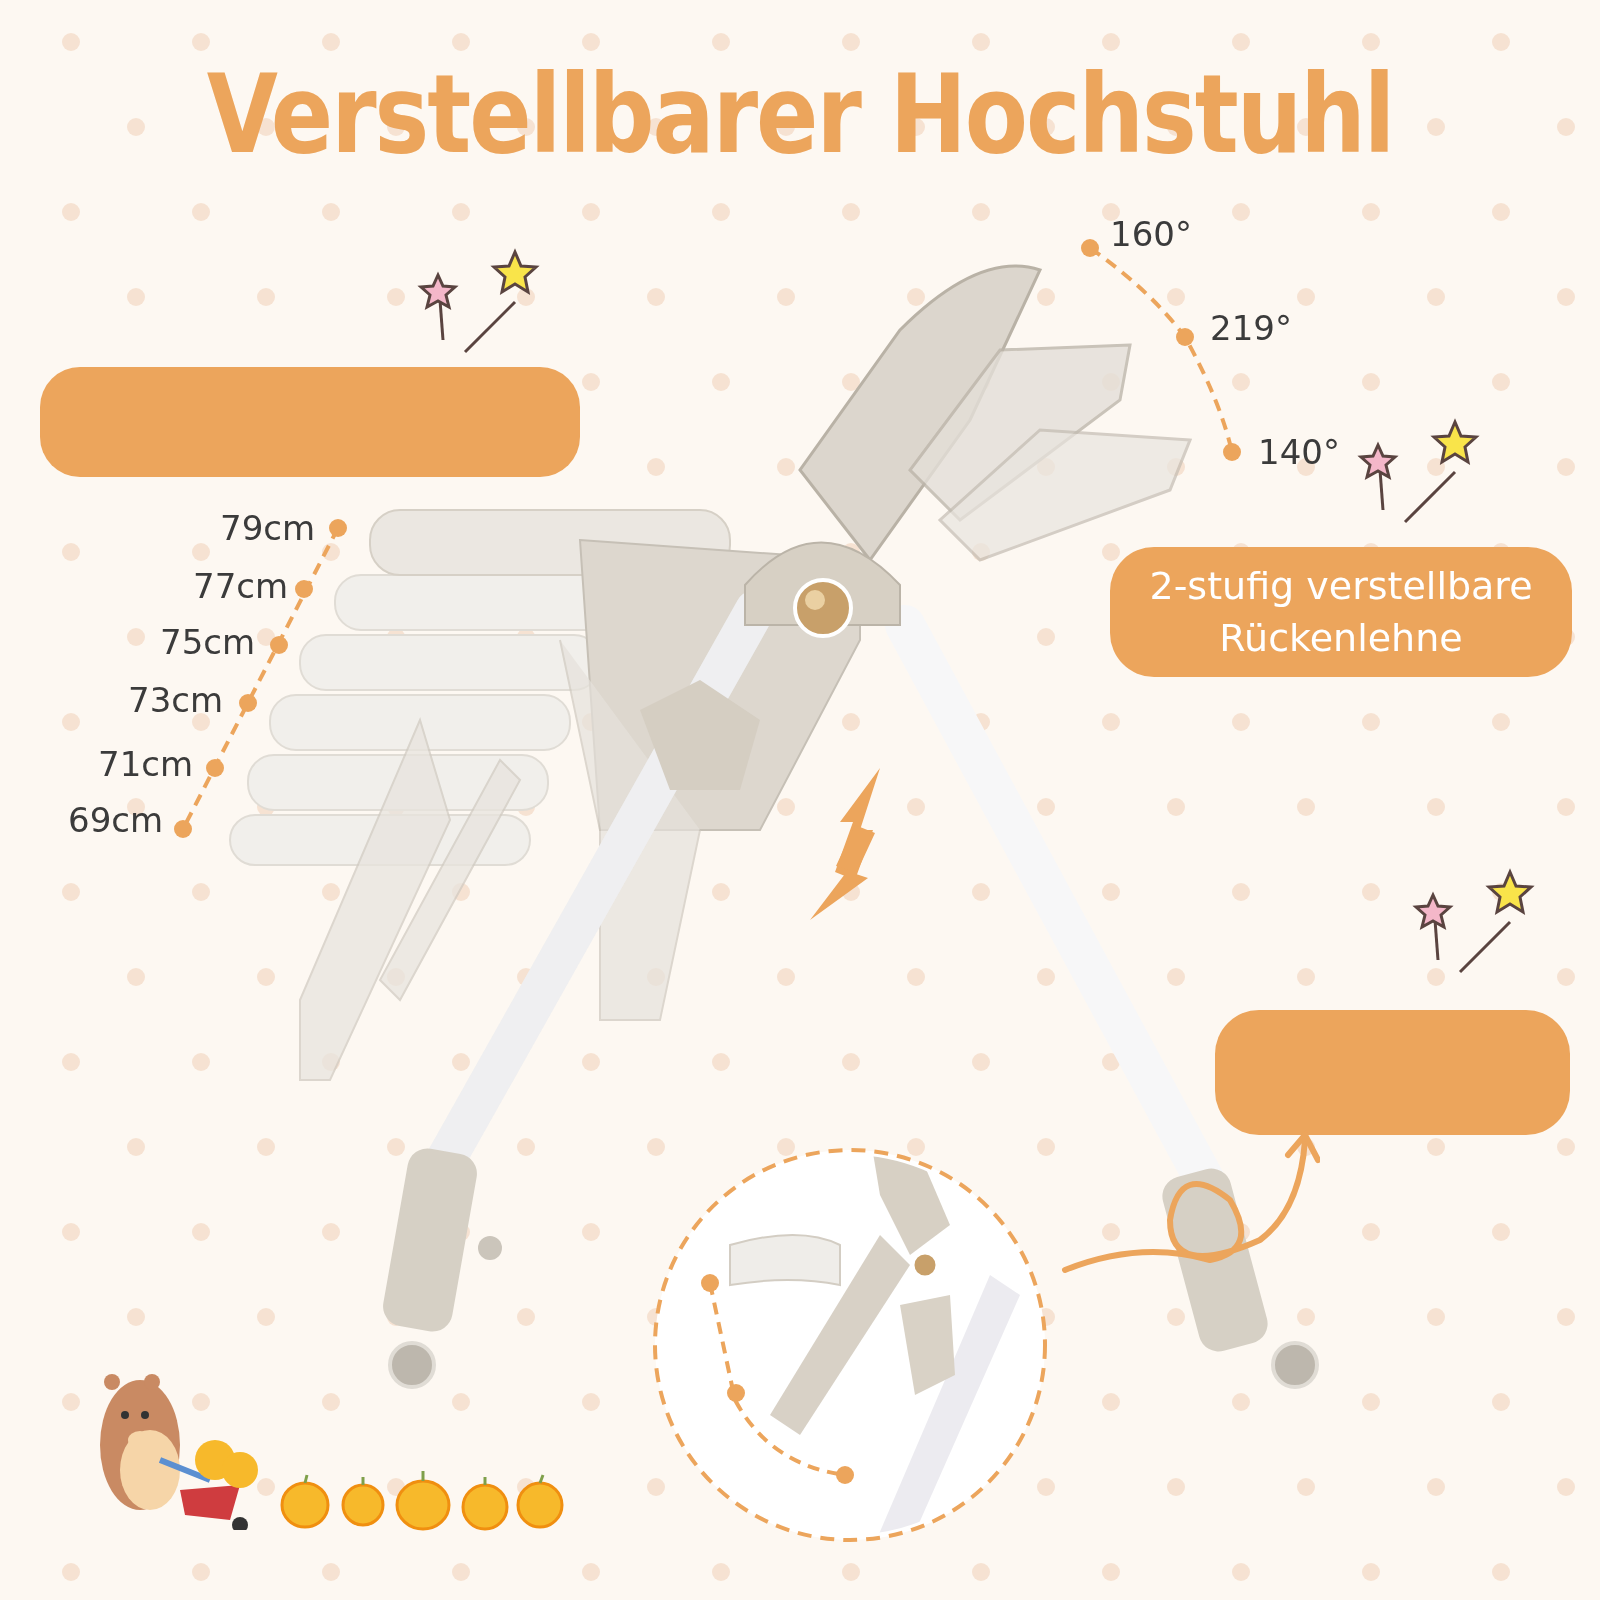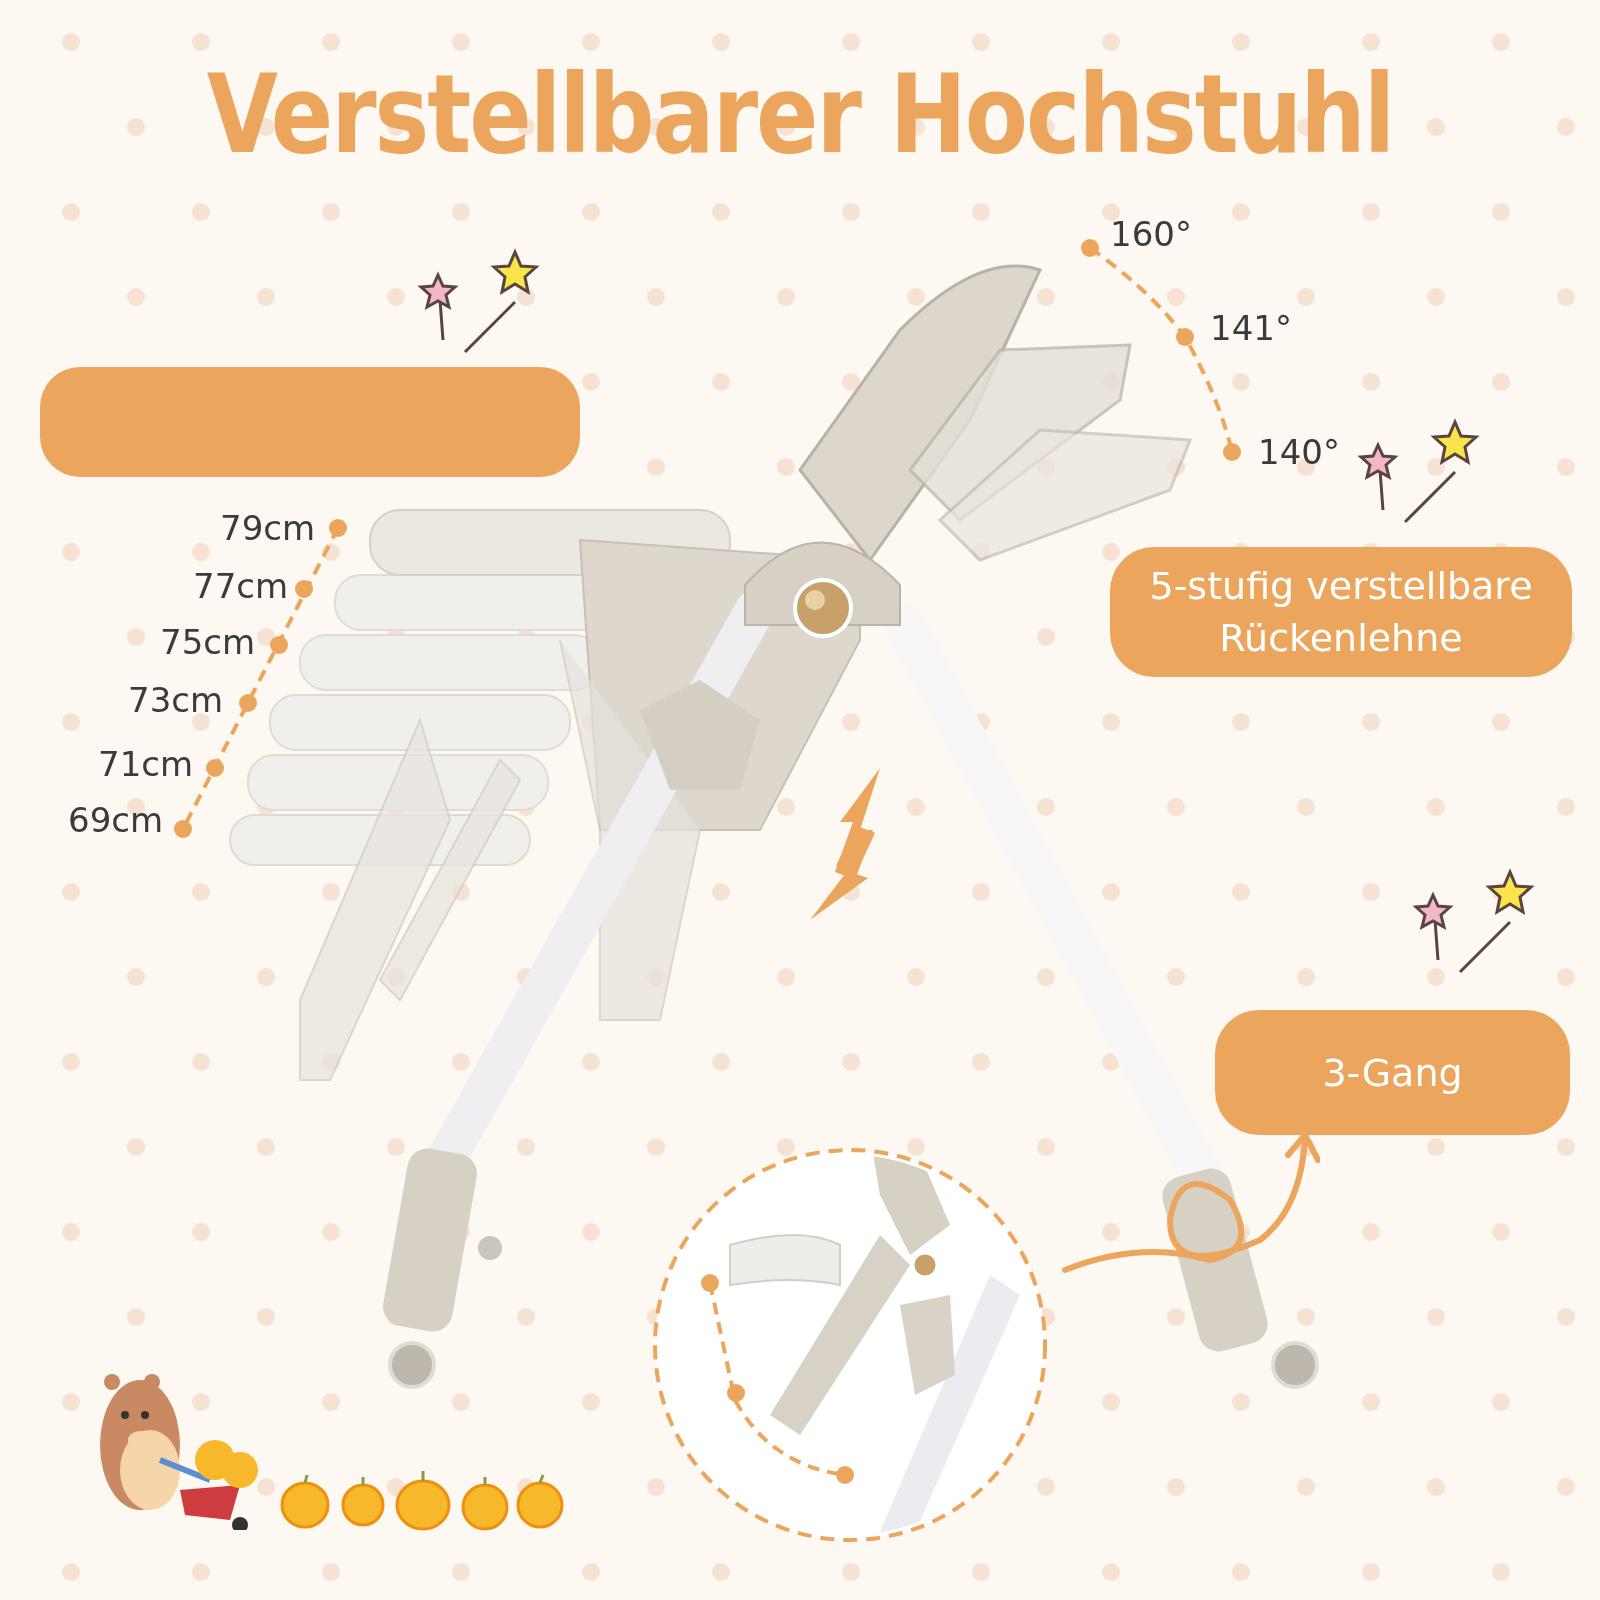--- a/index.html
+++ b/index.html
@@ -262,25 +262,24 @@
 <svg style="left:1405px;top:860px" width="150" height="120" viewBox="0 0 150 120">
   <path d="M30 60 L33 100" stroke="#5a4440" stroke-width="3" fill="none"></path>
   <path d="M105 62 L55 112" stroke="#5a4440" stroke-width="3" fill="none"></path>
   <polygon points="28,35 33,46 45,47 36,55 39,67 28,61 17,67 20,55 11,47 23,46" fill="#f4b7c9" stroke="#5a4440" stroke-width="3"></polygon>
   <polygon points="105,12 111,26 126,27 115,37 118,52 105,44 92,52 95,37 84,27 99,26" fill="#f9e44a" stroke="#5a4440" stroke-width="3"></polygon>
 </svg>
 
 <div class="pill" style="left:40px;top:367px;width:540px;height:110px;">
 </div>
 <div class="pill" style="left:1110px;top:547px;width:462px;height:130px;border-radius:44px;">
-  <span>5-stufig verstellbare</span>
+  <span>2-stufig verstellbare</span>
   <span>Rückenlehne</span>
 </div>
 <div class="pill" style="left:1215px;top:1010px;width:355px;height:125px;border-radius:44px;">
-  <span>3-Gang</span>
 </div>
 
 <svg style="left:0;top:0" width="1600" height="1600">
   <path d="M338 528 L183 829" stroke="#eca55c" stroke-width="4" stroke-dasharray="12 8" fill="none"></path>
   <circle cx="338" cy="528" r="9" fill="#eca55c"></circle>
   <circle cx="304" cy="589" r="9" fill="#eca55c"></circle>
   <circle cx="279" cy="645" r="9" fill="#eca55c"></circle>
   <circle cx="248" cy="703" r="9" fill="#eca55c"></circle>
   <circle cx="215" cy="768" r="9" fill="#eca55c"></circle>
   <circle cx="183" cy="829" r="9" fill="#eca55c"></circle>
@@ -292,21 +291,21 @@
 </svg>
 
 <div class="label" style="left:220px;top:508px;">79cm</div>
 <div class="label" style="left:193px;top:566px;">77cm</div>
 <div class="label" style="left:160px;top:622px;">75cm</div>
 <div class="label" style="left:128px;top:680px;">73cm</div>
 <div class="label" style="left:98px;top:744px;">71cm</div>
 <div class="label" style="left:68px;top:800px;">69cm</div>
 
 <div class="label" style="left:1110px;top:214px;">160°</div>
-<div class="label" style="left:1210px;top:308px;">141°</div>
+<div class="label" style="left:1210px;top:308px;">219°</div>
 <div class="label" style="left:1258px;top:432px;">140°</div>
 
 <svg style="left:0;top:0" width="1600" height="1600">
 
   <g fill="#f1efeb" stroke="#e0dcd5" stroke-width="2">
     <rect x="230" y="815" width="300" height="50" rx="25"></rect>
     <rect x="248" y="755" width="300" height="55" rx="26"></rect>
     <rect x="270" y="695" width="300" height="55" rx="26"></rect>
     <rect x="300" y="635" width="300" height="55" rx="26"></rect>
     <rect x="335" y="575" width="310" height="55" rx="26"></rect>

